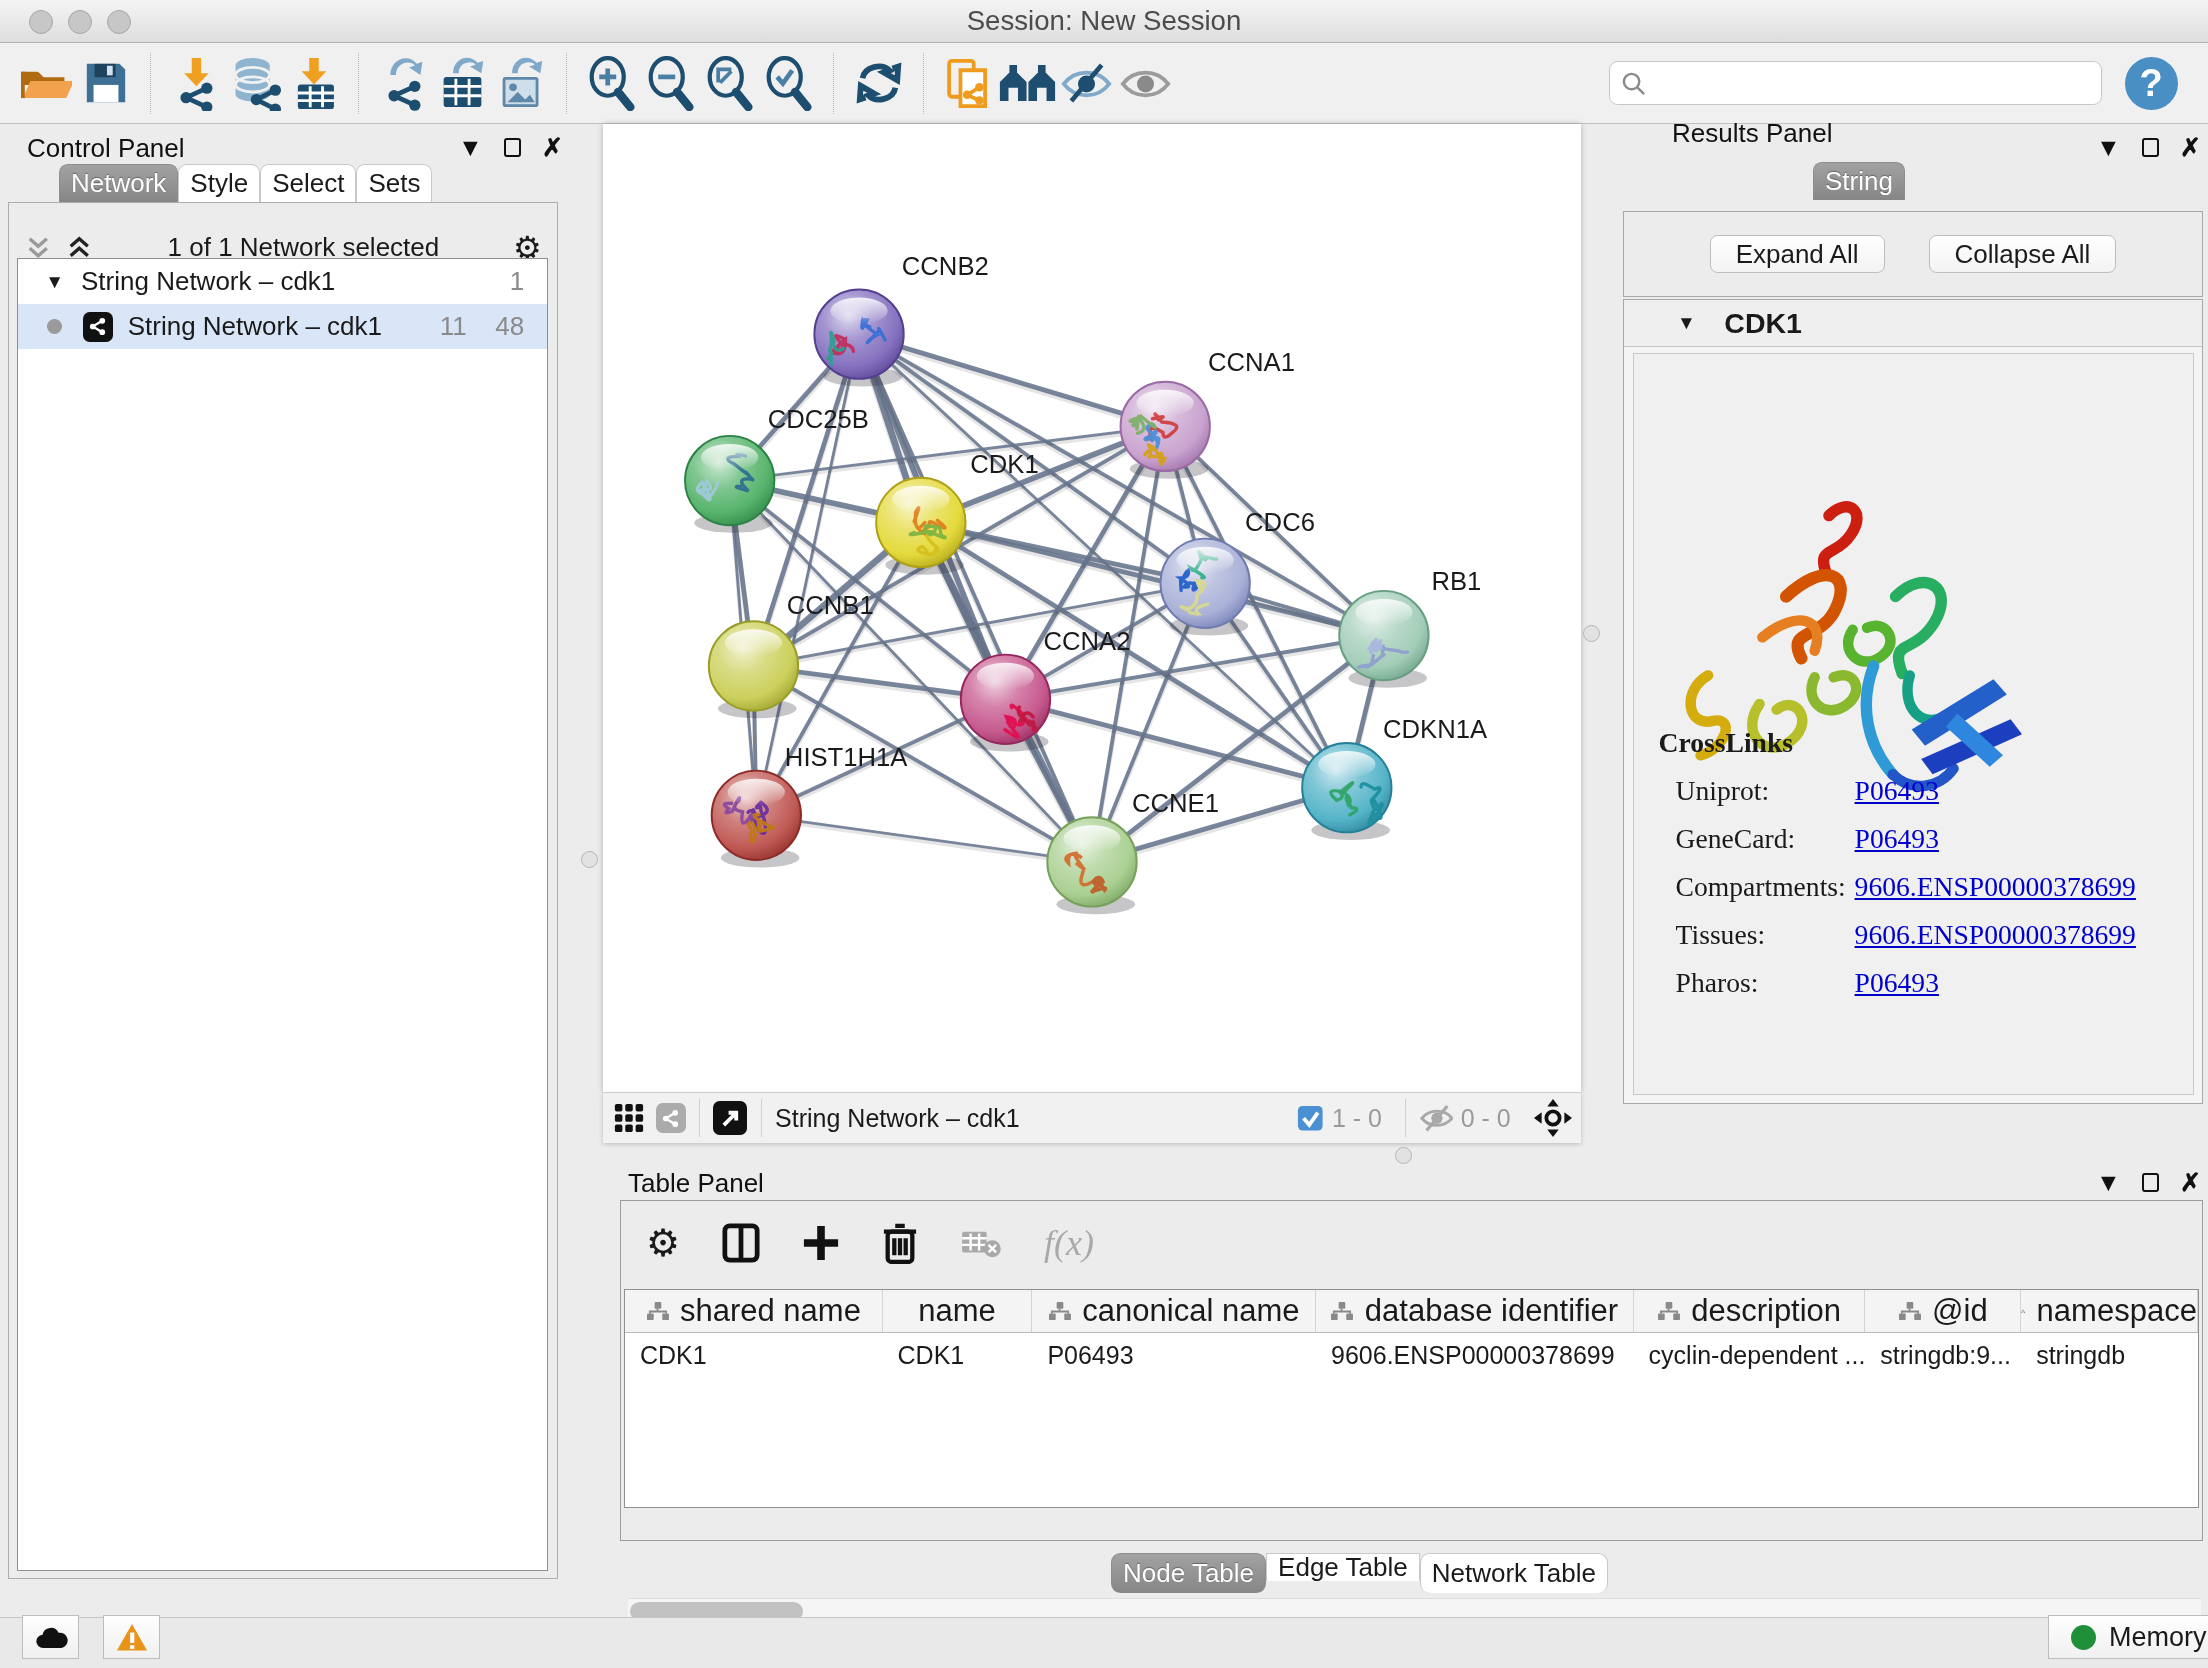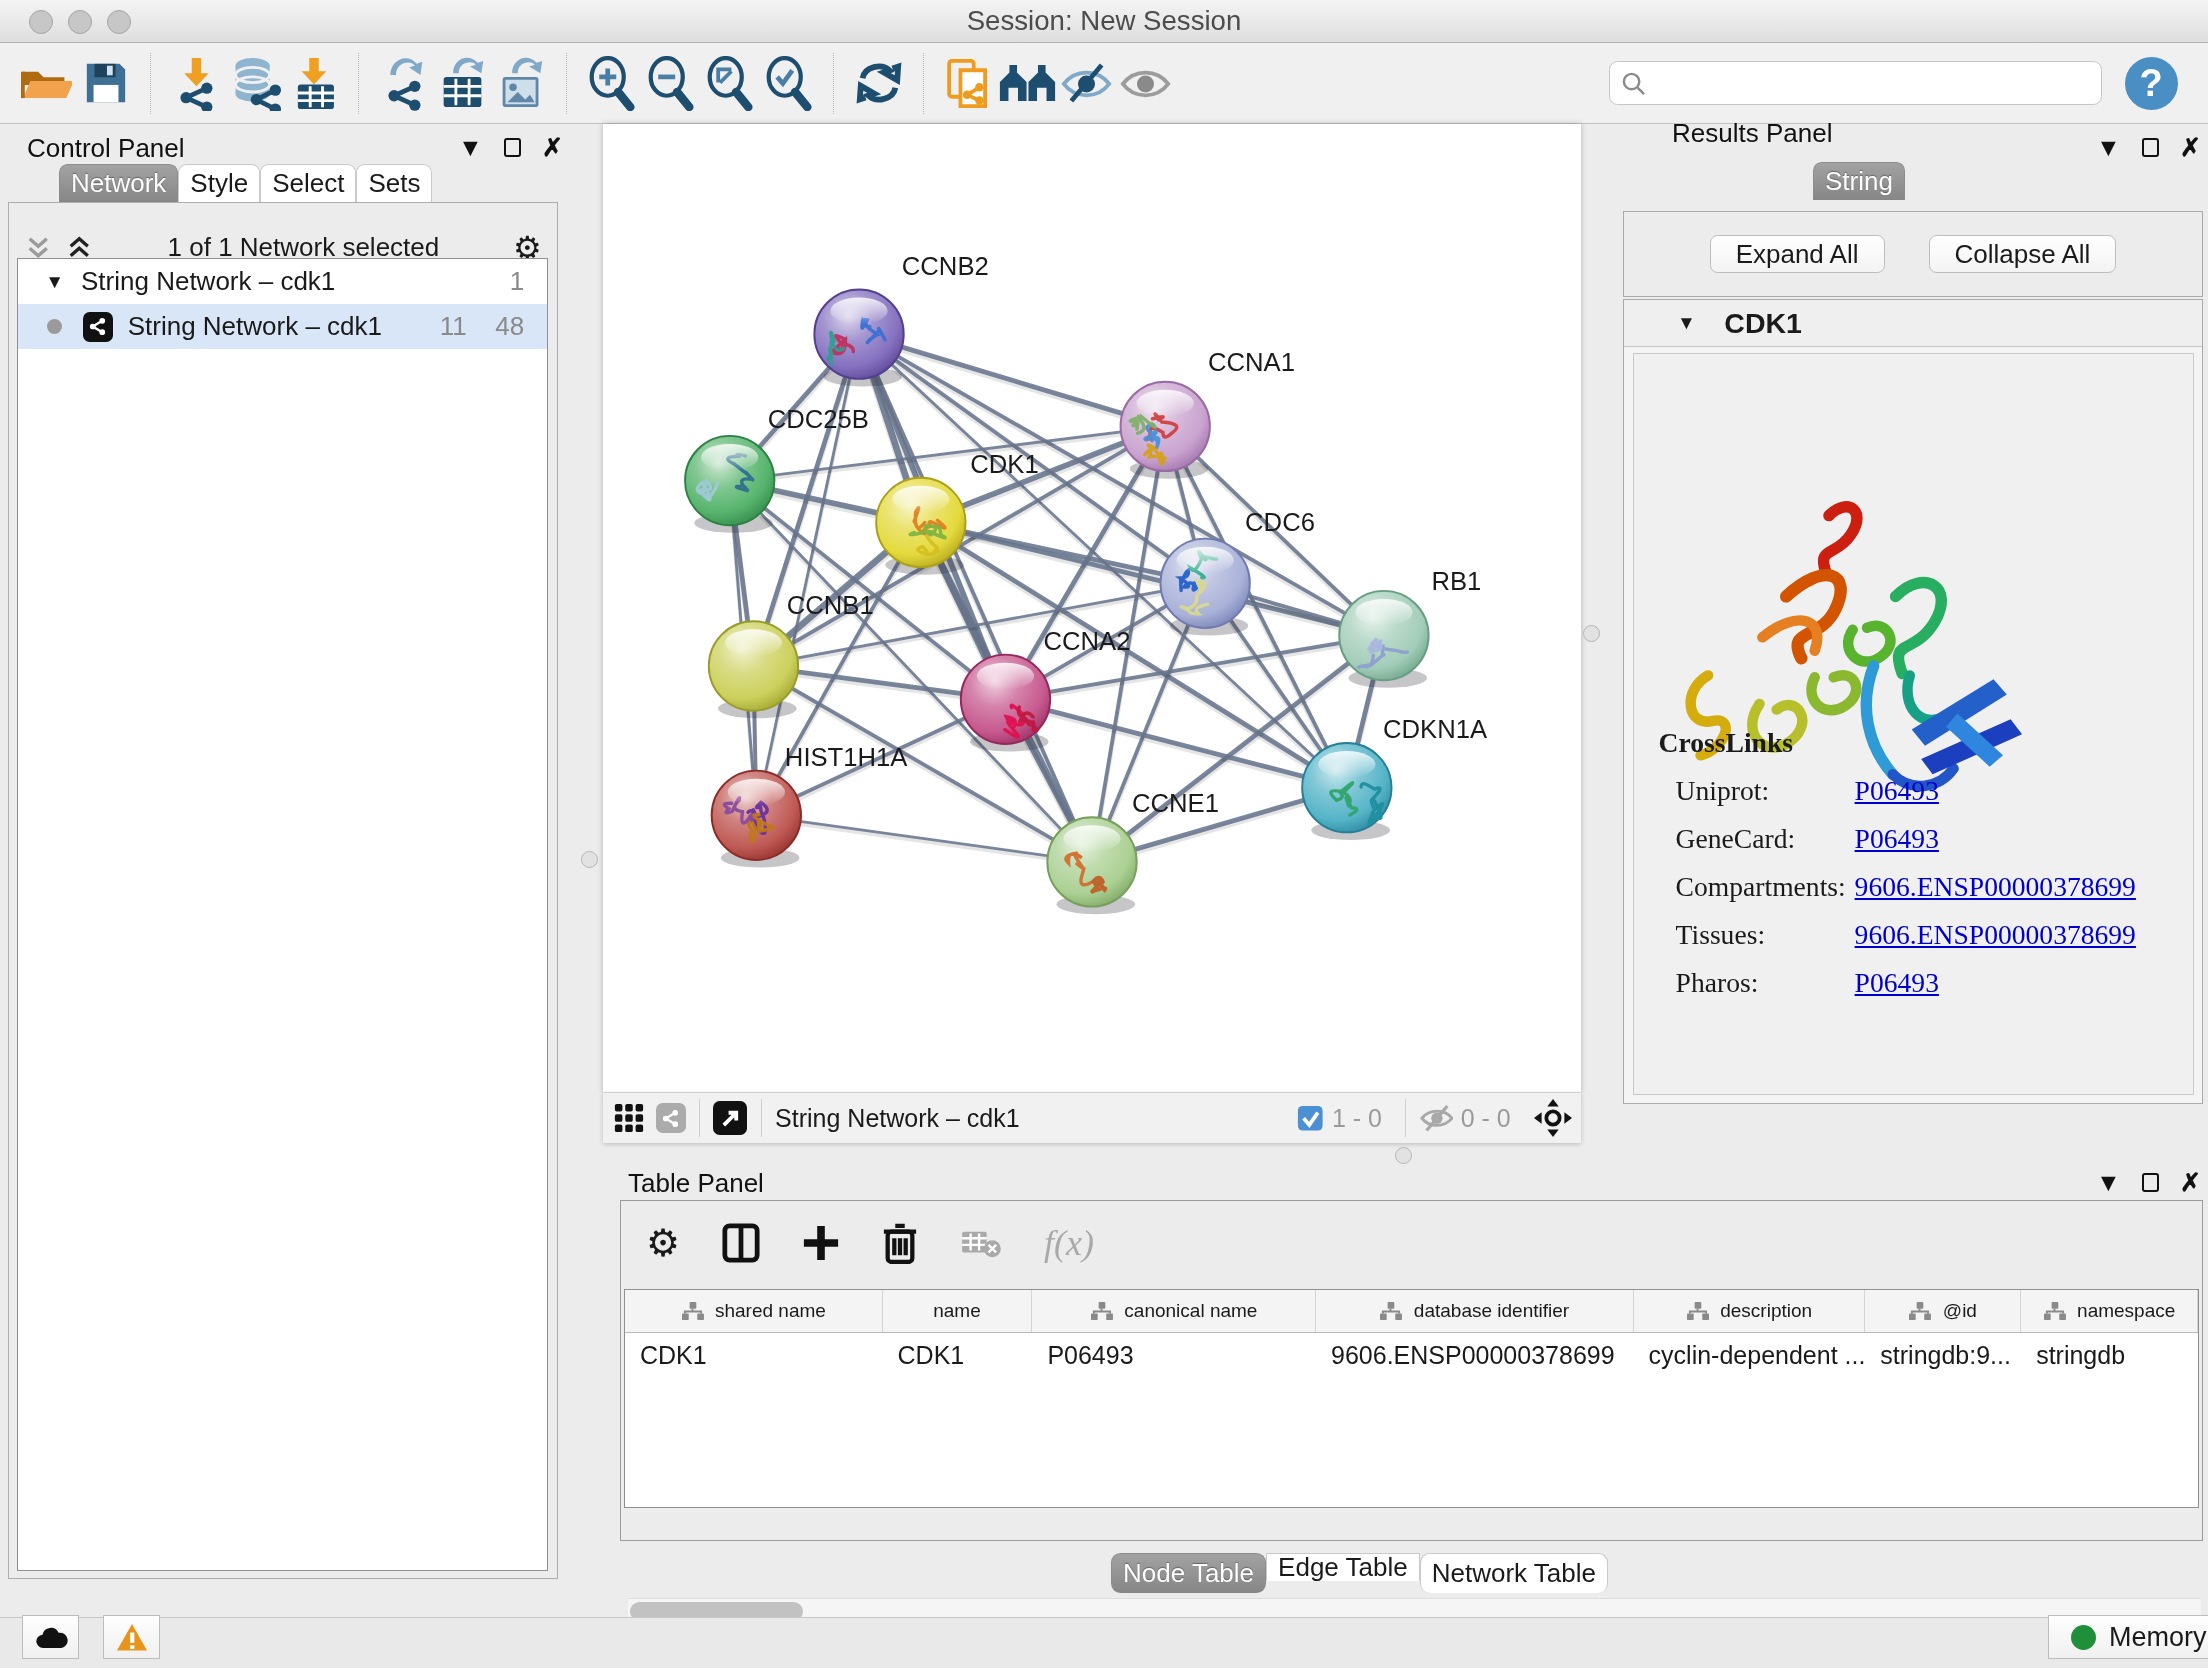--- a/index.html
+++ b/index.html
@@ -58,21 +58,21 @@
   .rp-desc{font-size:27px;padding:21px 0 0 25px;}
   .crosslinks{position:absolute;left:25px;top:373px;font-family:"Liberation Serif",serif;font-size:27.6px;}
   .clrow{display:flex;margin-top:16px;}
   .clrow .k{width:179px;padding-left:17px;}
   .clrow .v{color:#0000cc;text-decoration:underline;}
   
   .tp-box{position:absolute;left:620px;top:1200px;width:1581px;height:339px;border:1px solid #9c9c9c;background:#ececec;}
   .tp-toolbar{height:84px;display:flex;align-items:center;padding-left:25px;gap:42px;}
   .grid-table{position:absolute;left:2.9px;top:88px;width:1573px;height:217px;background:#fff;border:1px solid #8f8f8f;}
   .thead{display:flex;background:#f4f4f4;border-bottom:1.9px solid #b9b9b9;height:42px;}
-  .th{display:flex;align-items:center;justify-content:center;gap:11.4px;font-size:19px;border-right:1px solid #d4d4d4;
+  .th{display:flex;align-items:center;justify-content:center;gap:11.4px;font-size:31px;border-right:1px solid #d4d4d4;
       overflow:hidden;white-space:nowrap;box-sizing:border-box;}
   .trowdata{display:flex;height:44px;align-items:center;}
   .td{font-size:25px;padding-left:15px;overflow:hidden;white-space:nowrap;box-sizing:border-box;}
   .hscroll{position:absolute;left:2.9px;top:308px;width:1573px;height:25px;background:#f5f5f5;border-top:1px solid #ddd;}
   .hthumb{position:absolute;left:1.9px;top:2.9px;width:173px;height:19px;border-radius:9.5px;background:#c2c2c2;}
   .tp-tabs{position:absolute;left:1111px;top:1553px;display:flex;}
   
   .statusbar{position:absolute;left:0;top:1617px;width:2208px;height:51px;background:#e9e9e9;border-top:1px solid #c6c6c6;}
   .sbtn{position:absolute;top:-2.9px;height:42px;border:1.9px solid #bdbdbd;background:linear-gradient(#fefefe,#f0f0f0);
         display:flex;align-items:center;justify-content:center;}

